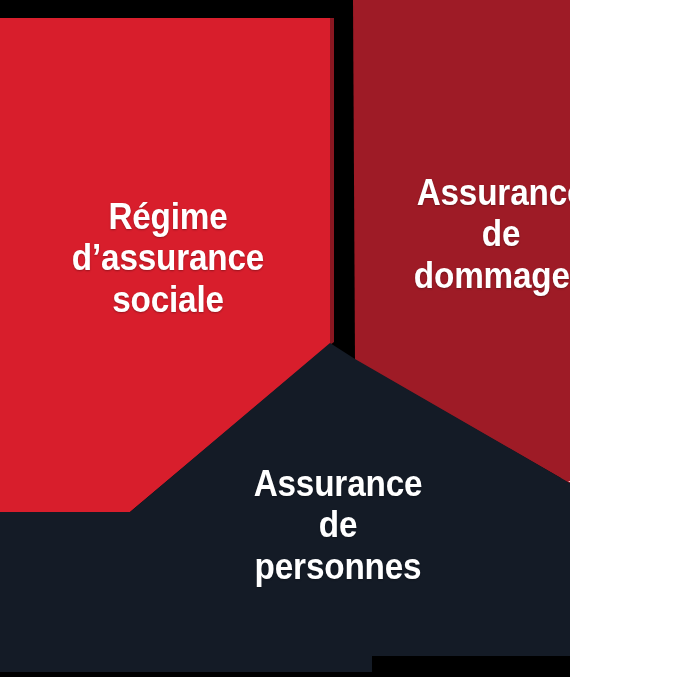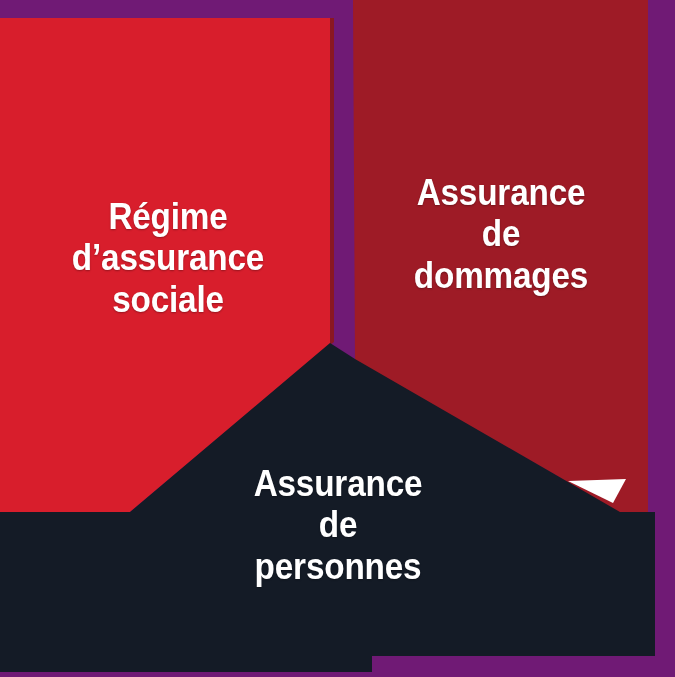--- a/index.html
+++ b/index.html
@@ -5,24 +5,24 @@
   html, body {
     margin: 0;
     padding: 0;
     background: #ffffff;
   }
   body {
     font-family: "Liberation Sans", sans-serif;
   }
   #stage {
     position: relative;
-    width: 675px;
+    width: 570px;
     height: 677px;
     overflow: hidden;
-    background: #701a75;
+    background: #000000;
   }
   #stage svg.shapes {
     position: absolute;
     left: 0;
     top: 0;
     width: 675px;
     height: 677px;
     display: block;
   }
   .label {

